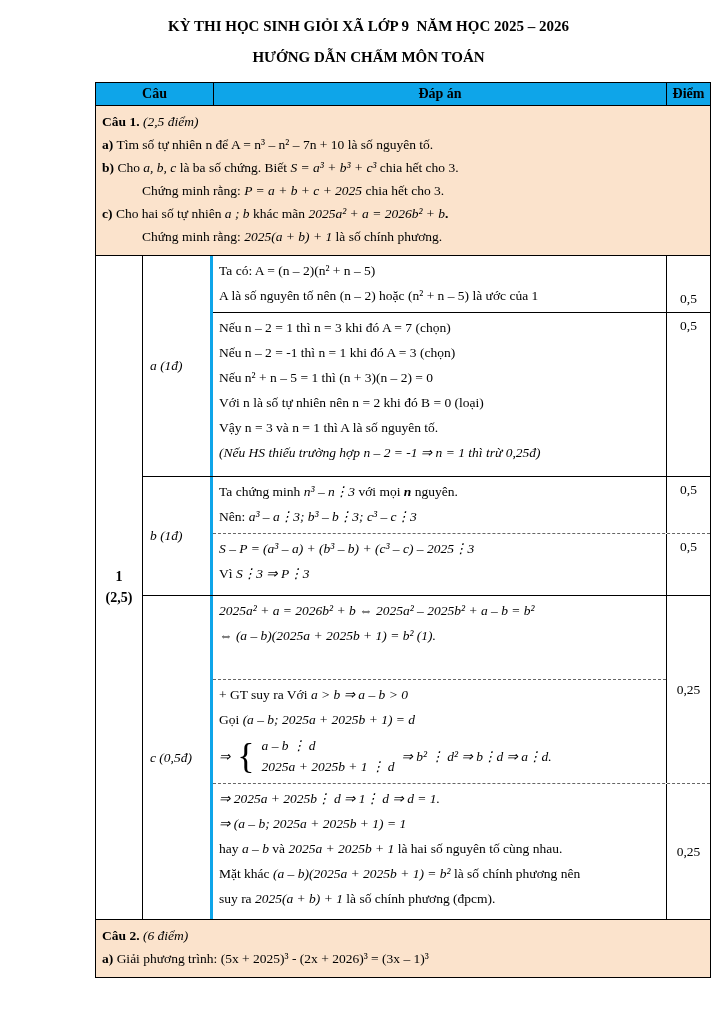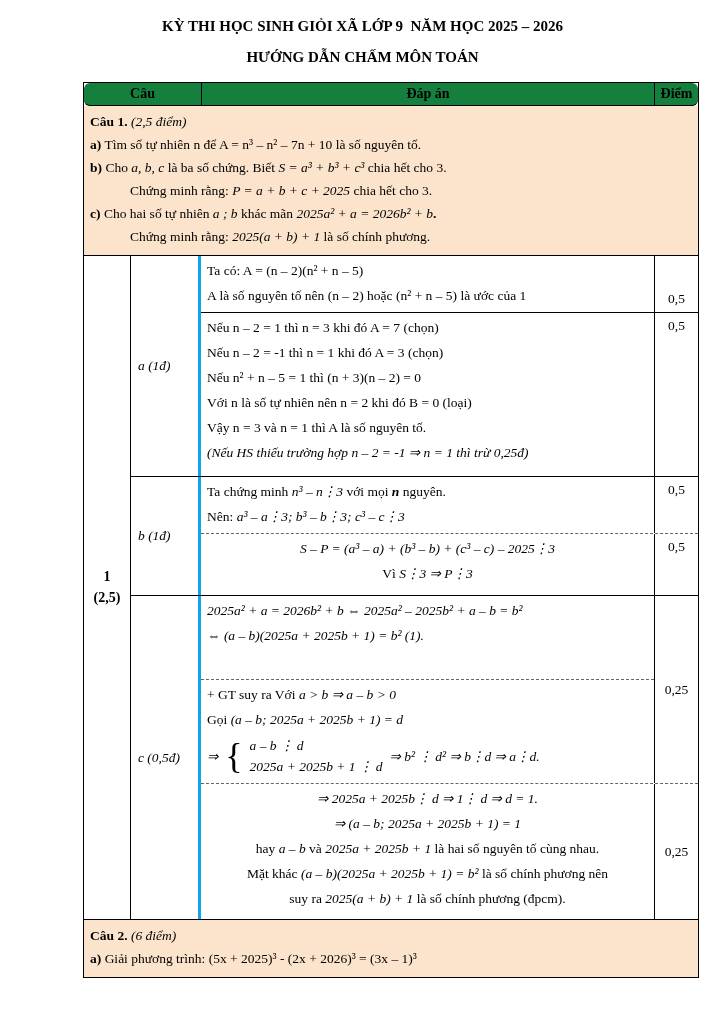--- a/index.html
+++ b/index.html
@@ -5,39 +5,40 @@
   * { margin:0; padding:0; box-sizing:border-box; }
   html,body { background:#ffffff; }
   .page {
     position:relative;
     width:725px; height:1024px;
     background:#ffffff;
     font-family:"Liberation Serif", serif;
     color:#000;
     padding-top:18px;
     overflow:hidden;
+    padding-left:12px;
   }
   .doc-title {
     text-align:center; font-weight:bold; font-size:15px;
     white-space:pre-wrap; margin-bottom:14px;
   }
   .doc-subtitle {
     text-align:center; font-weight:bold; font-size:15px;
     margin-bottom:16px;
   }
   .doc-table {
     margin-left:83px; width:616px;
     border:1px solid #000;
     font-size:13.5px;
   }
   .row { border-bottom:1px solid #000; }
   .row:last-child { border-bottom:none; }
 
   
-  .header-row { display:flex; background:#15803d;border-radius:6px; }
+  .header-row { display:flex; background:#0ea5e9; }
   .hcell { padding:3px 4px; text-align:center; font-weight:bold; font-size:14px; }
   .c-cau  { width:117px; }
   .c-dapan{ flex:1; border-left:1px solid #000; }
   .c-diem { width:44px; border-left:1px solid #000; }
 
   
   .intro-row { background:#fbe3cc; padding:4px 8px 7px 6px; }
   .intro-row .line { line-height:23px; }
   .line.indent { padding-left:40px; }
 
@@ -54,21 +55,21 @@
   .part-label {
     width:70px; border-right:3px solid #0ea5e9;
     display:flex; align-items:center; padding-left:7px;
     font-style:italic;
     font-family:Liberation Serif, serif;
   }
   .part-blocks { flex:1; display:flex; flex-direction:column; }
   .block { display:flex; }
   .part-a .block + .block { border-top:1px solid #000; }
   .part-b .block + .block,
-  .part-c .block + .block { border-top:1px dashed #666;text-align:center; }
+  .part-c .block + .block { border-top:1px dashed #666; }
   .block-content { flex:1; padding:2px 6px 4px 6px; }
   .block-content .line, .sub-block .line { line-height:25px; }
   .block-point {
     width:44px; border-left:1px solid #000;
     display:flex; justify-content:center;
   }
   .pt-top    { align-items:flex-start; padding-top:5px; }
   .pt-bottom { align-items:flex-end; padding-bottom:5px; }
   .pt-center { align-items:center; }
 

